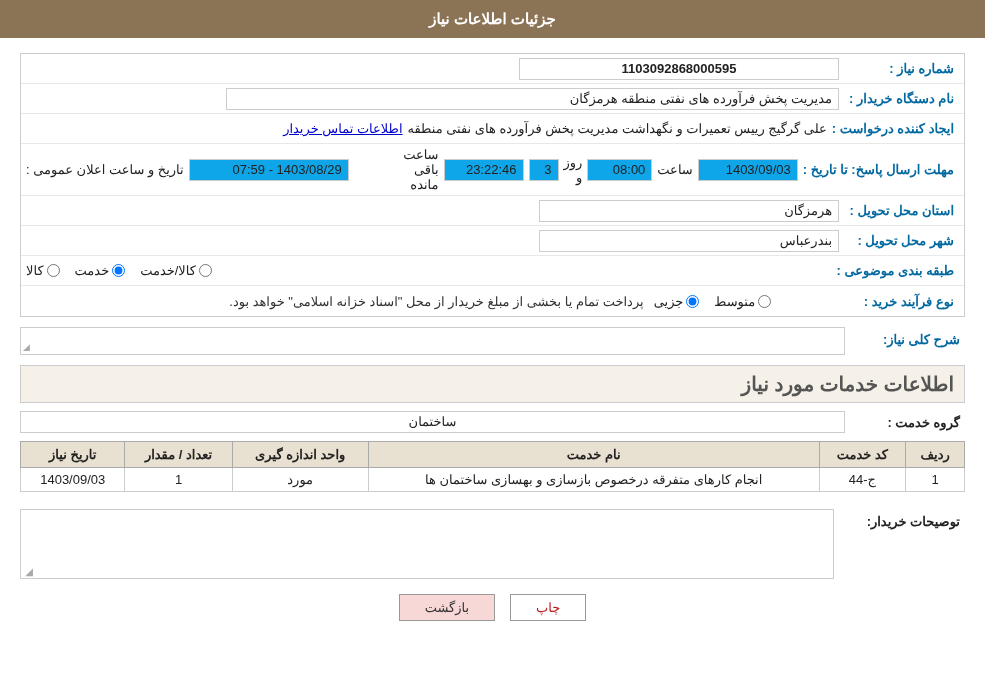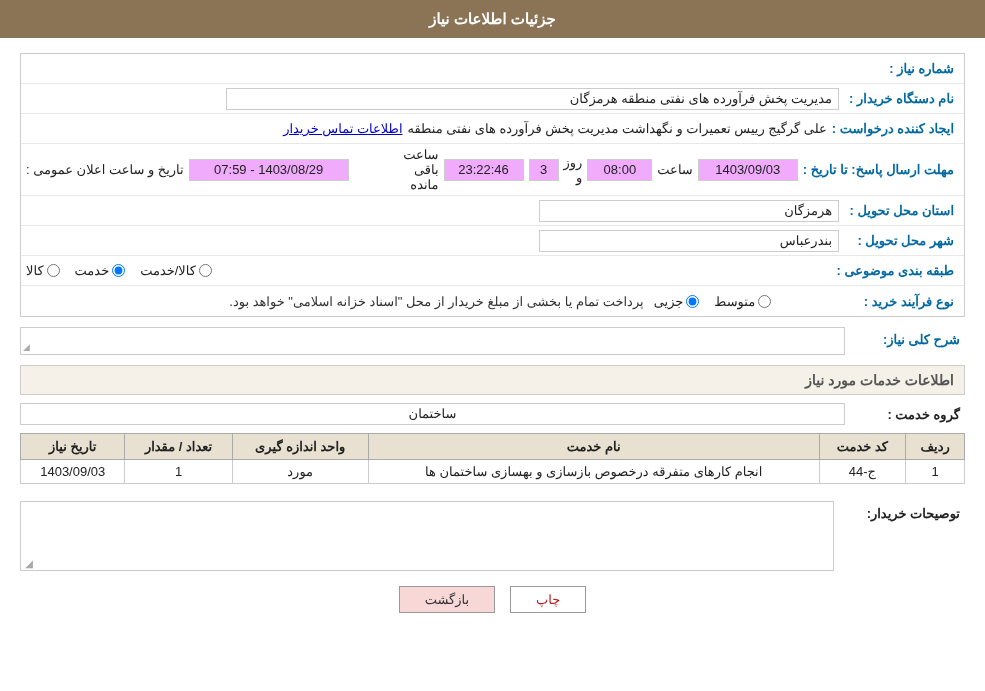--- a/index.html
+++ b/index.html
@@ -53,24 +53,24 @@
     .value-box {
       border: 1px solid #ccc;
       background: #fff;
       padding: 2px 6px;
       min-height: 22px;
       flex: 1;
       text-align: right;
     }
     .value-box-inline {
       border: 1px solid #ccc;
-      background: #f0abfc;
+      background: #0ea5e9;
       padding: 2px 6px;
       min-height: 22px;
-      text-align: center;
+      text-align: right;
     }
     .link-blue {
       color: #0000cc;
       text-decoration: underline;
       cursor: pointer;
     }
     .inline-flex {
       display: flex;
       align-items: center;
       gap: 5px;
@@ -86,21 +86,21 @@
     .radio-item {
       display: flex;
       align-items: center;
       gap: 3px;
     }
     .section-title {
       background: #f5f0e8;
       border: 1px solid #ccc;
       padding: 6px 10px;
       font-weight: bold;
-      font-size: 14px;
+      font-size: 20px;
       text-align: right;
       margin-bottom: 8px;
       margin-top: 10px;
       color: #555;
     }
     .service-group-row {
       display: flex;
       align-items: center;
       margin-bottom: 8px;
     }
@@ -220,20 +220,21 @@
     <span>جزئیات اطلاعات نیاز</span>
   </div>
 
   <div class="content">
     <div class="main-content-wrapper">
 
       <div class="form-section">
 
         <div class="form-row">
           <span class="label">شماره نیاز :</span>
+          <div class="value-box" style="max-width:320px; text-align:center; font-weight:bold;">1103092868000595</div>
           <div style="flex:1;"></div>
         </div>
 
         <div class="form-row">
           <span class="label">نام دستگاه خریدار :</span>
           <div class="value-box">مدیریت پخش فرآورده های نفتی منطقه هرمزگان</div>
           <div style="min-width:200px;"></div>
         </div>
 
         <div class="form-row">

